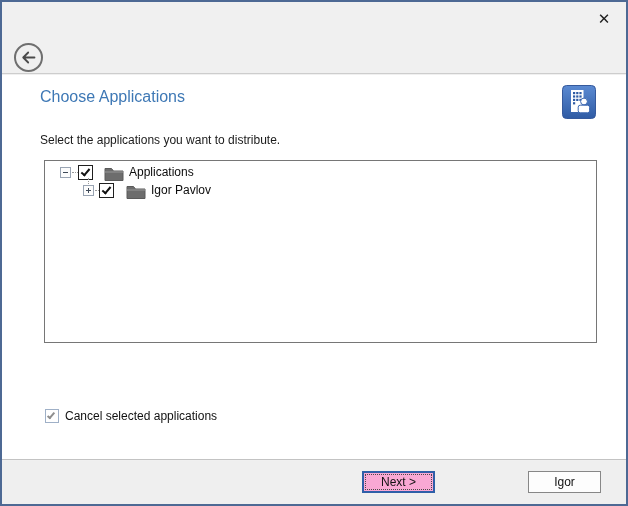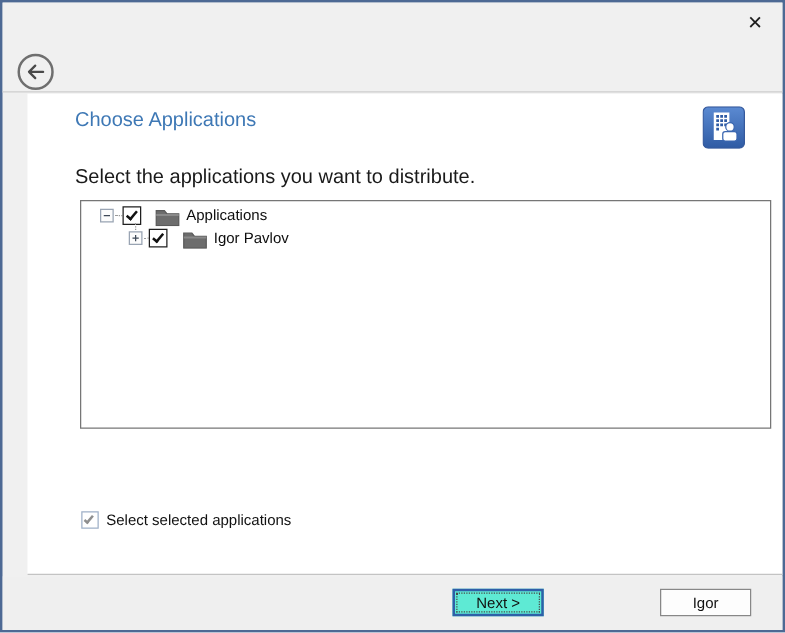--- a/index.html
+++ b/index.html
@@ -58,40 +58,39 @@
     color: #111111;
   }
 
   
   .content {
     position: absolute;
     top: 73px; left: 0; right: 0;
     height: 385px;
     background: #ffffff;
     border-bottom: 1px solid #c3c3c3;
-    margin-left: 20px;
   }
   .page-heading {
     position: absolute;
     left: 38px; top: 13px;
     margin: 0;
     font-size: 16px;
     font-weight: 400;
     color: #3e78b5;
   }
   .page-icon {
     position: absolute;
     top: 10px; right: 30px;
     width: 34px; height: 34px;
   }
   .page-subtitle {
     position: absolute;
     left: 38px; top: 58px;
     margin: 0;
-    font-size: 16px;
+    font-size: 12px;
     color: #1a1a1a;
   }
 
   
   .tree-panel {
     position: absolute;
     left: 42px; top: 85px;
     width: 553px; height: 183px;
     background: #ffffff;
     border: 1px solid #767676;
@@ -223,21 +222,21 @@
     background: #fdfdfd;
     border: 1px solid #878787;
     font-family: "Liberation Sans", sans-serif;
     font-size: 12px;
     color: #111111;
     padding: 0;
     cursor: pointer;
   }
   .btn-next {
     left: 360px;
-    background: #5eead4;
+    background: #f9a8d4;
     border: 2px solid #2f5fa8;
     outline: 1px dotted #4a4a4a;
     outline-offset: -4px;
   }
   .btn-cancel { left: 442px; }
   .btn-help   { left: 526px; }
 </style>
 </head>
 <body>
 
@@ -320,21 +319,21 @@
         </span>
         <span class="tree-label">Igor Pavlov</span>
       </div>
 
     </div>
 
     <div class="deploy-row">
       <span class="deploy-checkbox">
         <span class="checkmark"></span>
       </span>
-      <span class="deploy-label">Select selected applications</span>
+      <span class="deploy-label">Cancel selected applications</span>
     </div>
   </div>
 
   <div class="footer">
     <button class="btn btn-next">Next &gt;</button>
     <button class="btn btn-help">Igor</button>
   </div>
 
 </div>
 

